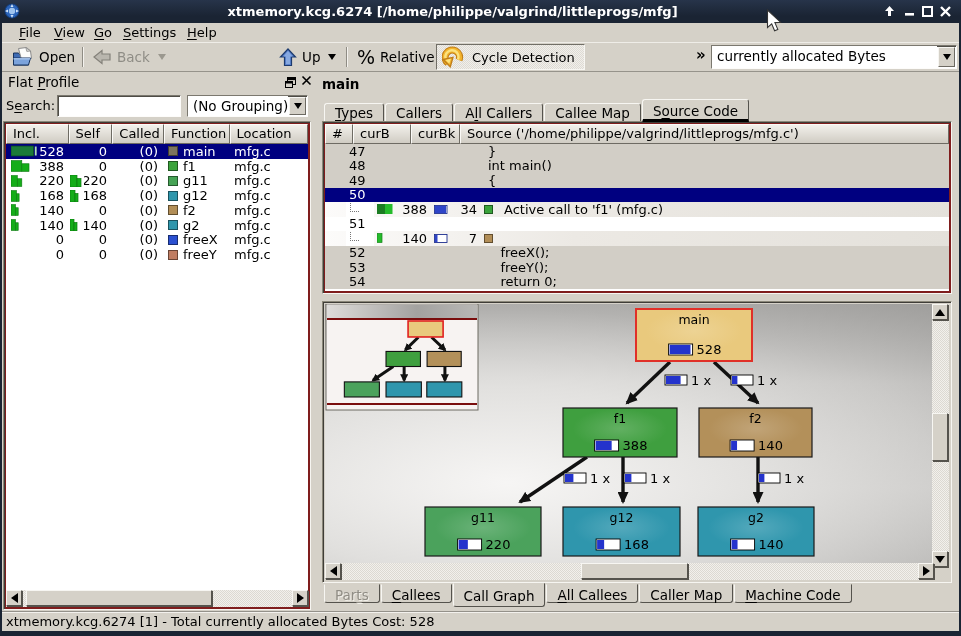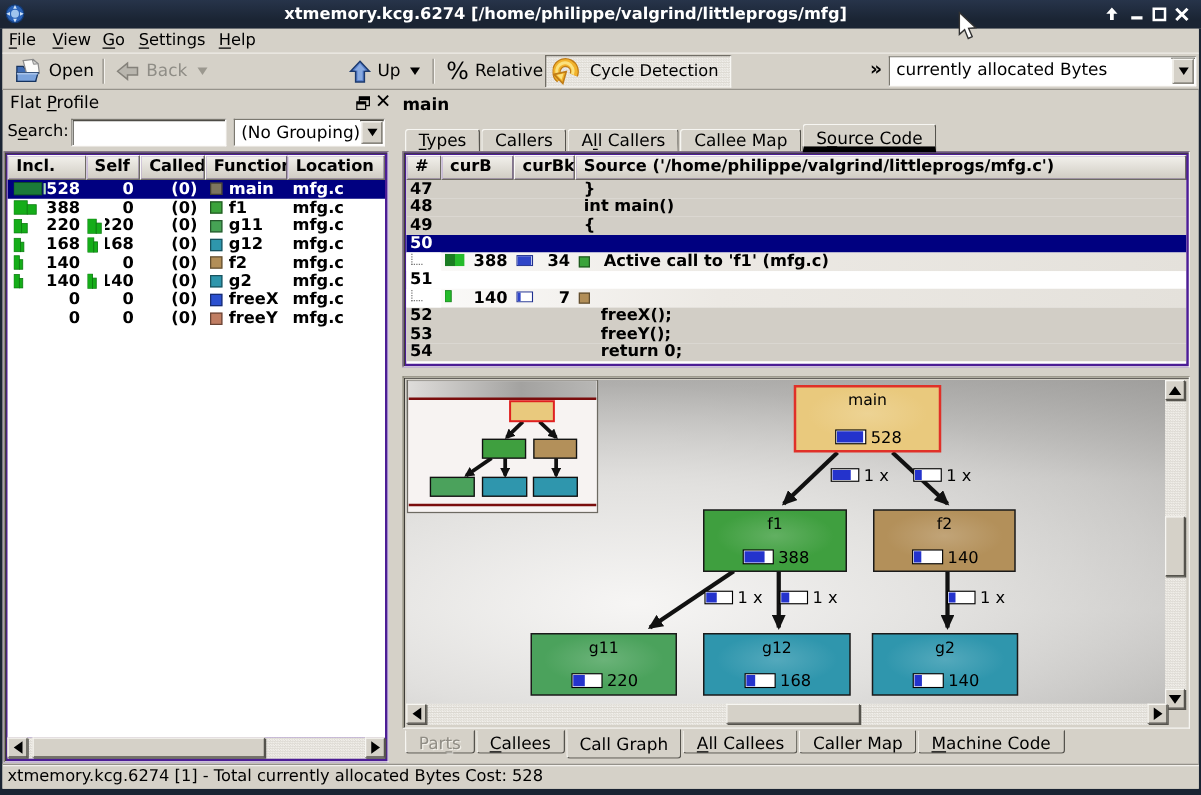--- a/index.html
+++ b/index.html
@@ -12,21 +12,21 @@
     background:linear-gradient(#27344a,#1a2433 70%); color:#fff; }
   #title-text { position:absolute; left:0; right:56px; top:4px; text-align:center;
     font-weight:bold; font-size:13px; letter-spacing:0; }
   #app-icon { position:absolute; left:4px; top:3px; }
   .tb-btn { position:absolute; top:3px; width:16px; height:16px; display:flex; align-items:center; justify-content:center; }
   #win-edge-left { position:absolute; left:0; top:23px; width:2px; bottom:0; background:#1a2433; }
   #win-edge-right { position:absolute; right:0; top:23px; width:2px; bottom:0; background:#1a2433; }
   #win-edge-bottom { position:absolute; left:0; bottom:0; width:961px; height:5px; background:#1a2433; }
 
   #menubar { position:absolute; left:2px; top:23px; width:957px; height:19px; background:#d5d1c8; }
-  .menu-item { position:absolute; top:1px; height:17px; line-height:17px; font-size:13px; padding:0 2px; }
+  .menu-item { position:absolute; top:1px; height:17px; line-height:17px; font-size:13px; padding:0 2px;margin-left:12px; }
 
   #toolbar { position:absolute; left:2px; top:42px; width:957px; height:30px; background:#d5d1c8;
     border-top:1px solid #efede8; border-bottom:1px solid #96938b; }
   .tsep { position:absolute; top:4px; height:20px; width:2px;
     border-left:1px solid #8f8c84; border-right:1px solid #f4f2ee; }
   .tbtn { position:absolute; top:1px; height:26px; display:flex; align-items:center; gap:5px; padding:0 3px; }
   .tbtn .lbl { font-size:13.5px; }
   .disabled-txt { color:#8f8d86; }
   .dd-arrow { width:0; height:0; border-left:4.5px solid transparent; border-right:4.5px solid transparent; border-top:6px solid #000; margin-left:3px; }
   .dd-arrow.gray { border-top-color:#9b988f; }
@@ -48,22 +48,22 @@
   #dock-title { position:absolute; left:6px; top:2px; font-size:13.5px; }
   #dock-float { position:absolute; left:282px; top:4px; width:13px; height:13px; }
   #dock-close { position:absolute; left:298px; top:3px; width:13px; height:14px; font-size:14px; line-height:13px; text-align:center; }
 
   #search-label { position:absolute; left:6px; top:98px; font-size:13px; }
   #search-input { position:absolute; left:57px; top:95px; width:124px; height:22px;
     border:1px solid; border-color:#7b786f #fdfcfa #fdfcfa #7b786f; box-shadow:inset 1px 1px 0 #4e4c46;
     background:#fff; font-family:"DejaVu Sans",sans-serif; font-size:13px; padding:0 3px; outline:none; }
   #group-combo { position:absolute; left:187px; top:95px; width:121px; height:22px; }
 
-  .lv { position:absolute; background:#4c1d95;
-    border:1px solid; border-color:#8a8779 #f6f5f1 #f6f5f1 #8a8779; box-shadow:inset 1px 1px 0 #3f3d38;font-weight:bold; }
+  .lv { position:absolute; background:#7f1d1d;
+    border:1px solid; border-color:#8a8779 #f6f5f1 #f6f5f1 #8a8779; box-shadow:inset 1px 1px 0 #3f3d38; }
   #flat-lv { left:3px; top:121px; width:308px; height:489px; }
   .lv-head { position:absolute; left:2px; top:2px; right:2px; height:20px; display:flex; }
   .hcell { height:20px; background:linear-gradient(#f2f0eb,#d0ccc3);
     border:1px solid; border-color:#fbfaf7 #6e6b63 #6e6b63 #fbfaf7;
     font-size:13px; padding:1px 0 0 6px; white-space:nowrap; overflow:hidden; }
   .lv-body { position:absolute; left:2px; right:2px; background:#fff; overflow:hidden; }
   #flat-body { top:22px; bottom:19px; }
   .frow { display:flex; height:14.75px; align-items:center; white-space:nowrap; }
   .frow.sel { background:#000080; color:#fff; }
   .fcell { height:100%; display:flex; align-items:center; overflow:hidden; flex-shrink:0; }
@@ -85,31 +85,31 @@
   .tri-u { width:0; height:0; border-left:5px solid transparent; border-right:5px solid transparent; border-bottom:7px solid #000; }
   .tri-d { width:0; height:0; border-left:5px solid transparent; border-right:5px solid transparent; border-top:7px solid #000; }
 
   
   #fn-heading { position:absolute; left:322px; top:76px; font-weight:bold; font-size:13.5px; }
 
   .tabs-top { position:absolute; left:324px; top:99px; height:23px; display:flex; align-items:flex-end; }
   .tab { position:relative; height:19px; padding:1px 10px 0 10px; font-size:13.5px; background:#d5d1c8;
     border:1px solid; border-color:#f7f6f2 #55534d transparent #f7f6f2;
     border-radius:3px 3px 0 0; margin-right:1px; white-space:nowrap; }
-  .tab.on { height:23px; padding-top:3px; z-index:2; border-bottom:5px solid #000000; }
+  .tab.on { height:23px; padding-top:3px; z-index:2; border-bottom:3px solid #000000; }
   .tabs-bottom { position:absolute; left:324px; top:584px; height:23px; display:flex; align-items:flex-start; }
   .tabb { position:relative; height:19px; padding:2px 10px 0 10px; font-size:13.5px; background:#d5d1c8;
     border:1px solid; border-color:transparent #55534d #55534d #f7f6f2;
     border-radius:0 0 3px 3px; margin-right:1px; white-space:nowrap; }
   .tabb.on { height:24px; margin-top:-1px; padding-top:4px; z-index:2; border-top:1px solid #d5d1c8; }
   .tabb.off .t-lab { color:#908d85; text-shadow:1px 1px 0 #f1efe9; }
 
   #src-lv { left:322px; top:121px; width:630px; height:173px; }
   #src-body { top:22px; bottom:2px; }
-  .srow { display:flex; height:14.5px; align-items:center; white-space:pre; font-size:13px; }
+  .srow { display:flex; height:14.5px; align-items:center; white-space:pre; font-size:13px;padding-left:21px; }
   .srow.gray { background:#d2cec6; }
   .srow.white { background:#fff; }
   .srow.sel { background:#000080; color:#fff; }
   .srow.call { background:linear-gradient(90deg,#fcfbfa 0%, #ece9e4 40%, #e4e1db 100%); }
   .scell { height:100%; display:flex; align-items:center; overflow:hidden; flex-shrink:0; }
 
   
   #graph-panel { position:absolute; left:322px; top:301px; width:630px; height:282px;
     border:1px solid; border-color:#8a8779 #f6f5f1 #f6f5f1 #8a8779; box-shadow:inset 1px 1px 0 #3f3d38;
     background:#d5d1c8; }

